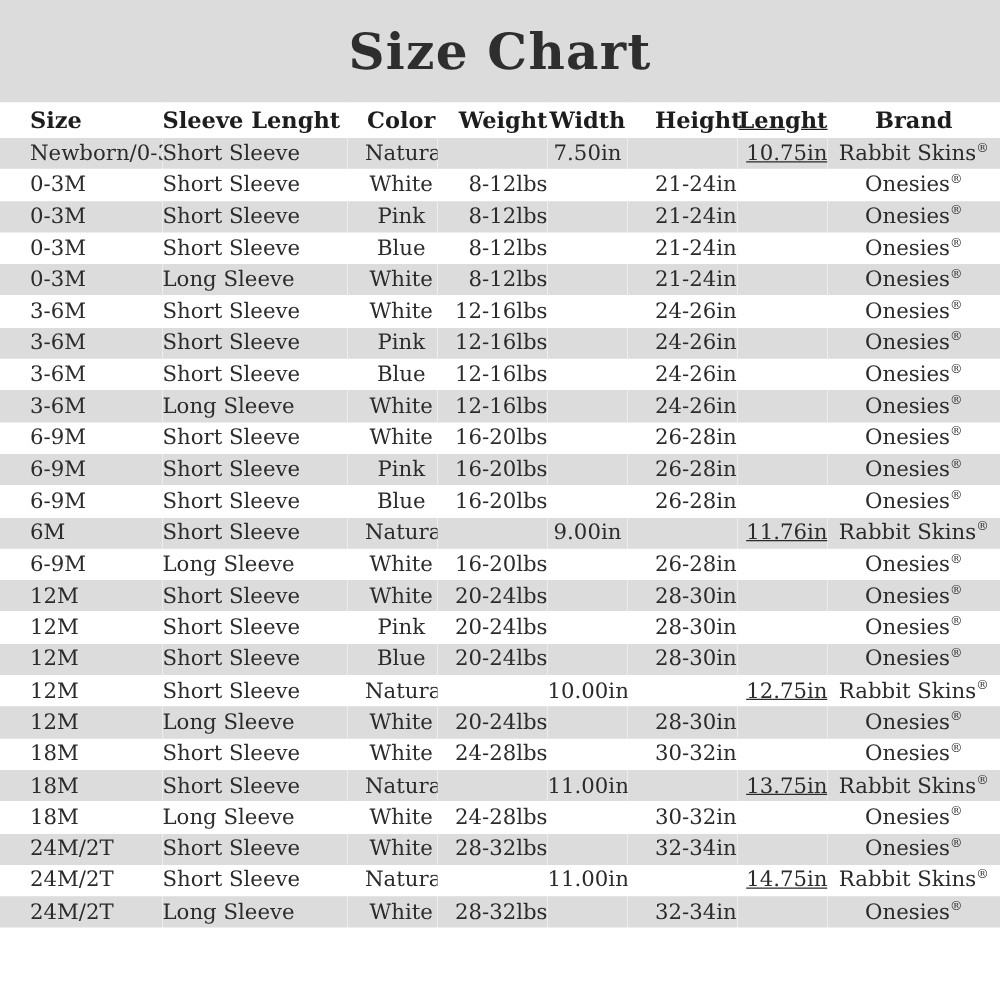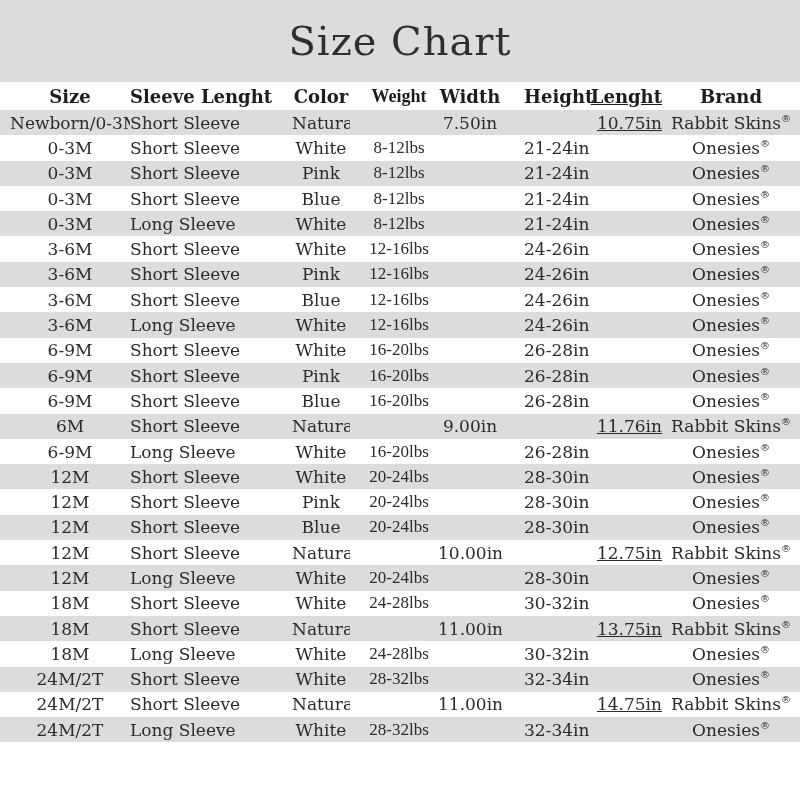--- a/index.html
+++ b/index.html
@@ -16,21 +16,21 @@
   }
   .title-band {
     background: #dcdcdc;
     height: 82px;
     display: flex;
     align-items: center;
     justify-content: center;
   }
   .page-title {
     font-size: 40px;
-    font-weight: normal;
+    font-weight: bold;
     letter-spacing: 1px;
     color: #2e2e2e;
     margin: 0;
   }
   table {
     width: 800px;
     border-collapse: collapse;
     table-layout: fixed;
   }
   thead tr {
@@ -52,24 +52,24 @@
     background: #dcdcdc;
   }
   td {
     font-size: 17px;
     color: #2b2b2b;
     white-space: nowrap;
     padding: 0;
     overflow: hidden;
   }
   
-  .c0 { text-align: center;  padding-left: 10px; margin-left: 42px; }
+  .c0 { text-align: left;  padding-left: 24px; margin-left: 42px; }
   .c1 { text-align: left; }
   .c2 { text-align: center;  padding-left: 14px; }
-  .c3 { text-align: center;  padding-left: 10px; font-family: Liberation Serif, serif; }
+  .c3 { text-align: right;  padding-left: 10px; }
   .c4 { text-align: center; }
   .c5 { text-align: left;  padding-left: 22px; margin-top: 21px; }
   .c6 { text-align: right; text-decoration: underline; }
   .c7 { text-align: center; }
   sup.reg {
     font-size: 10px;
     vertical-align: super;
     line-height: 0;
   }
 </style>

